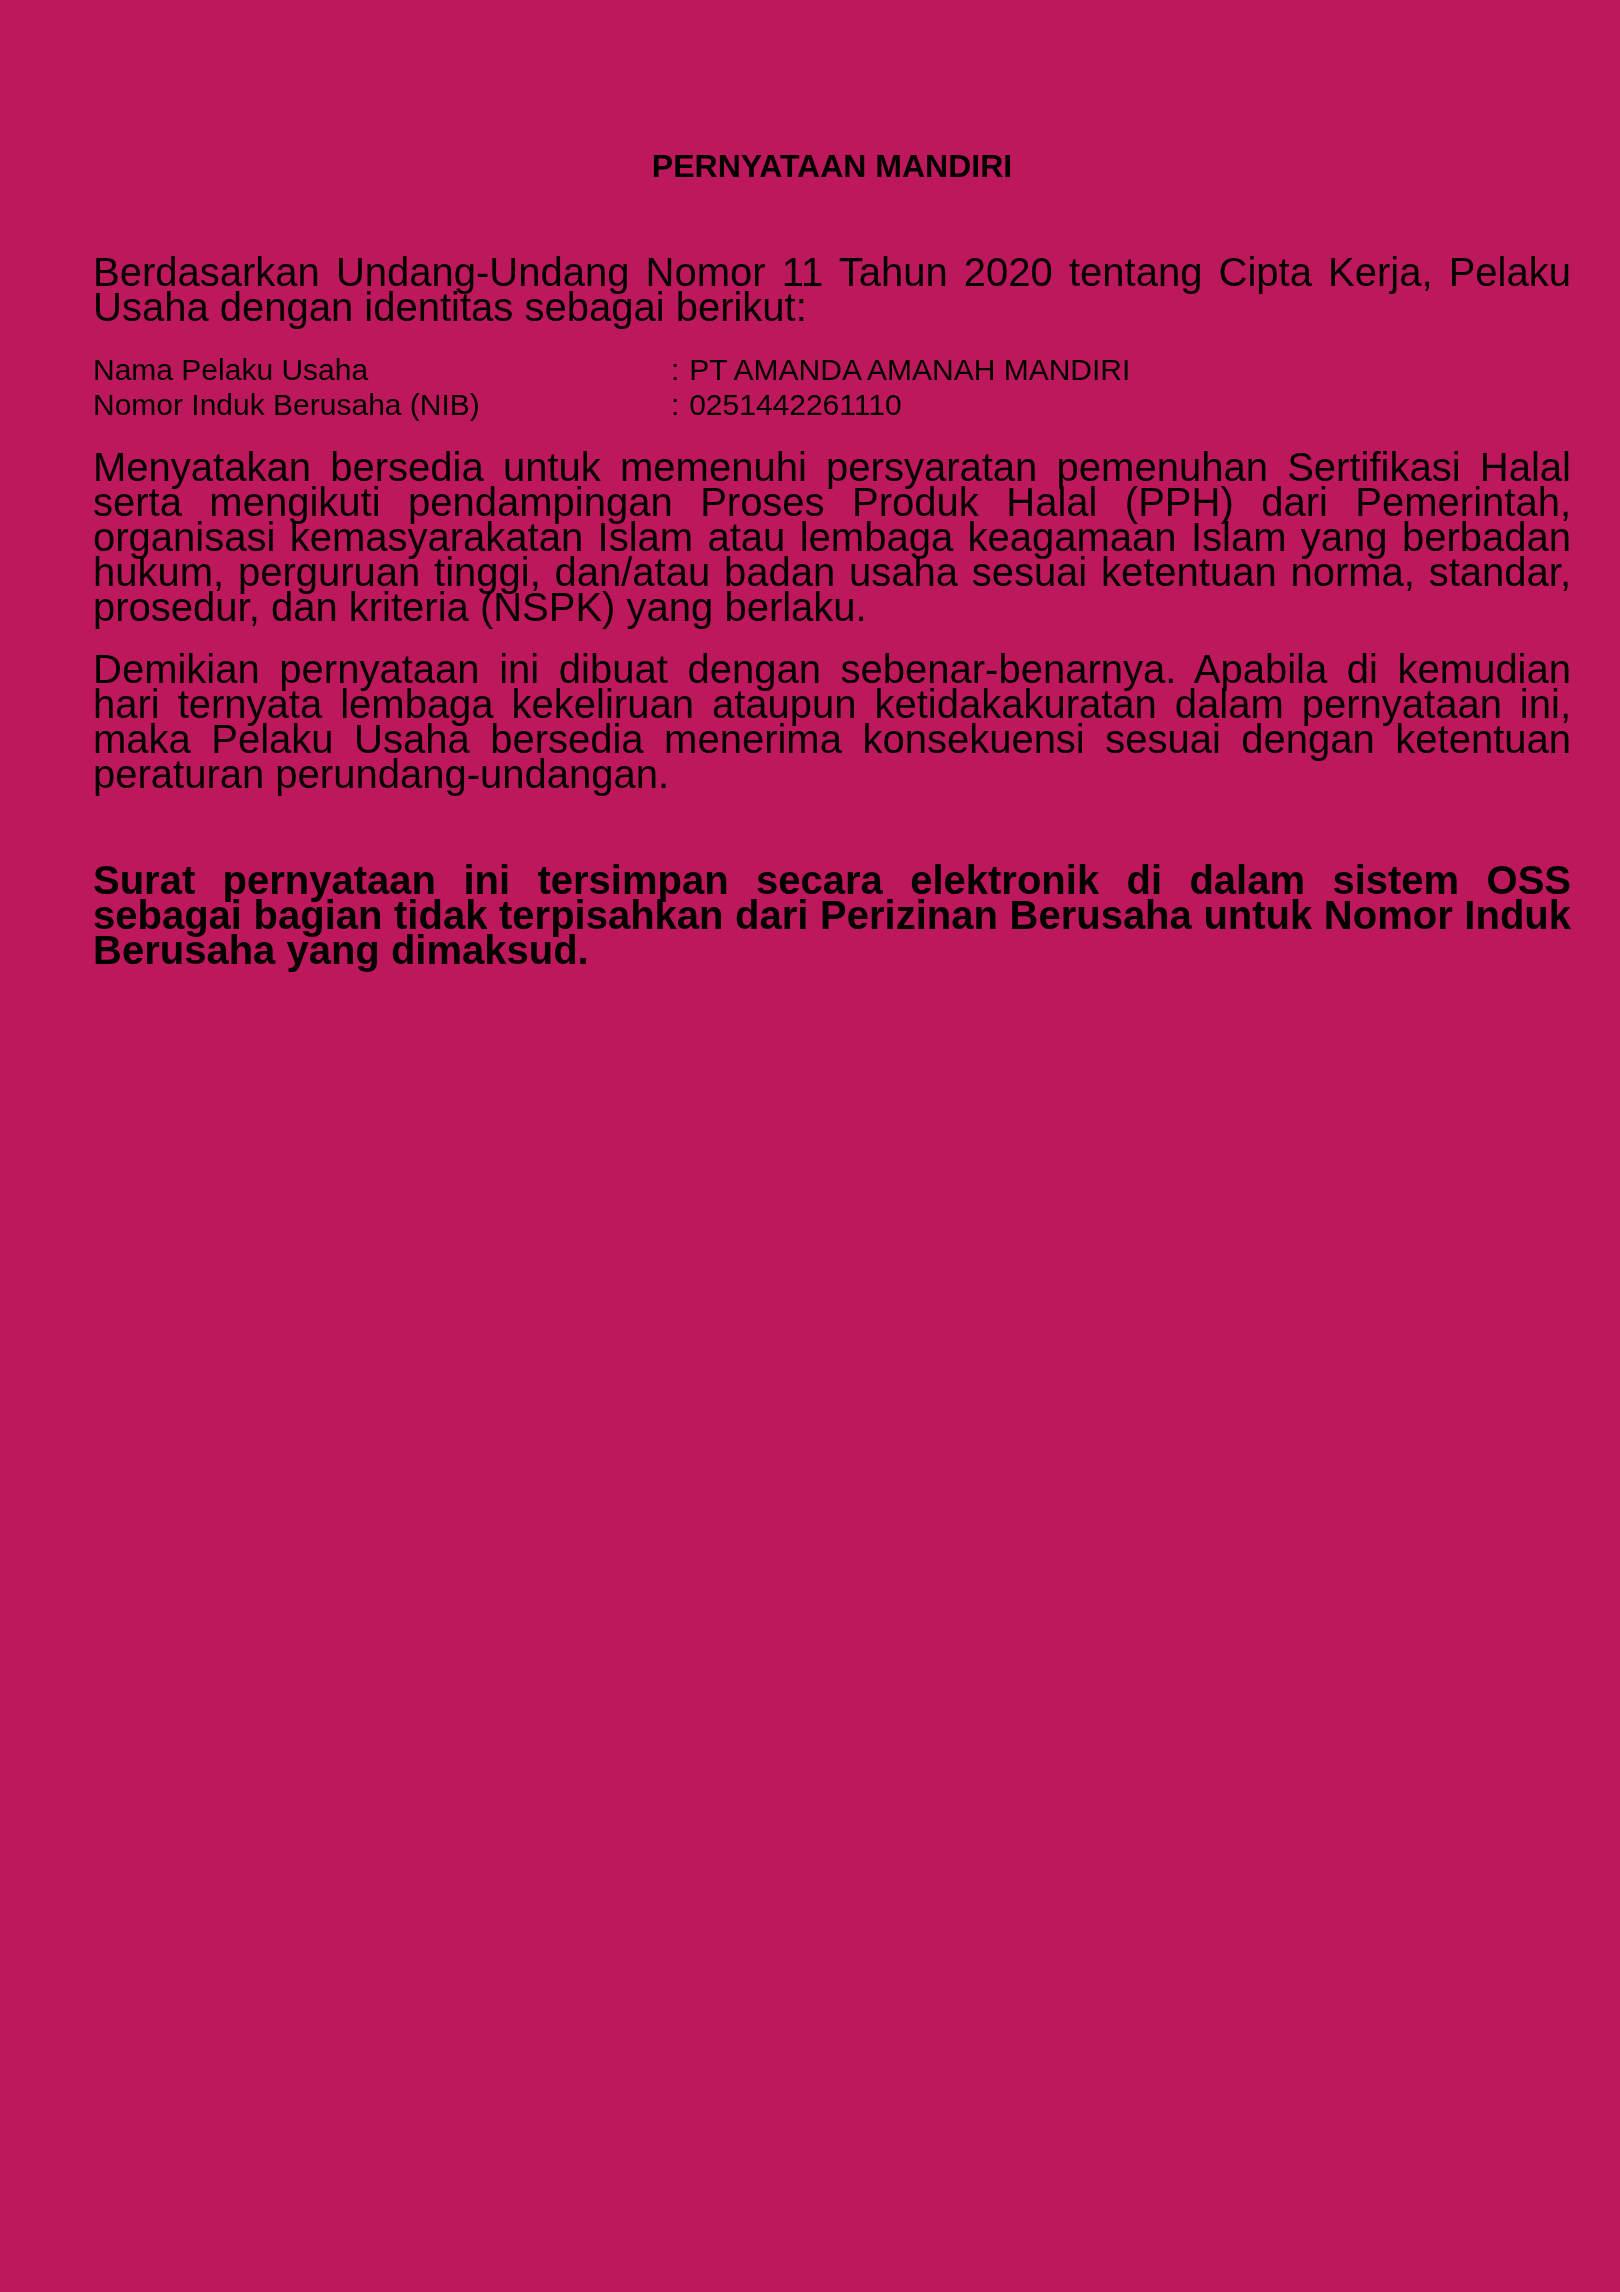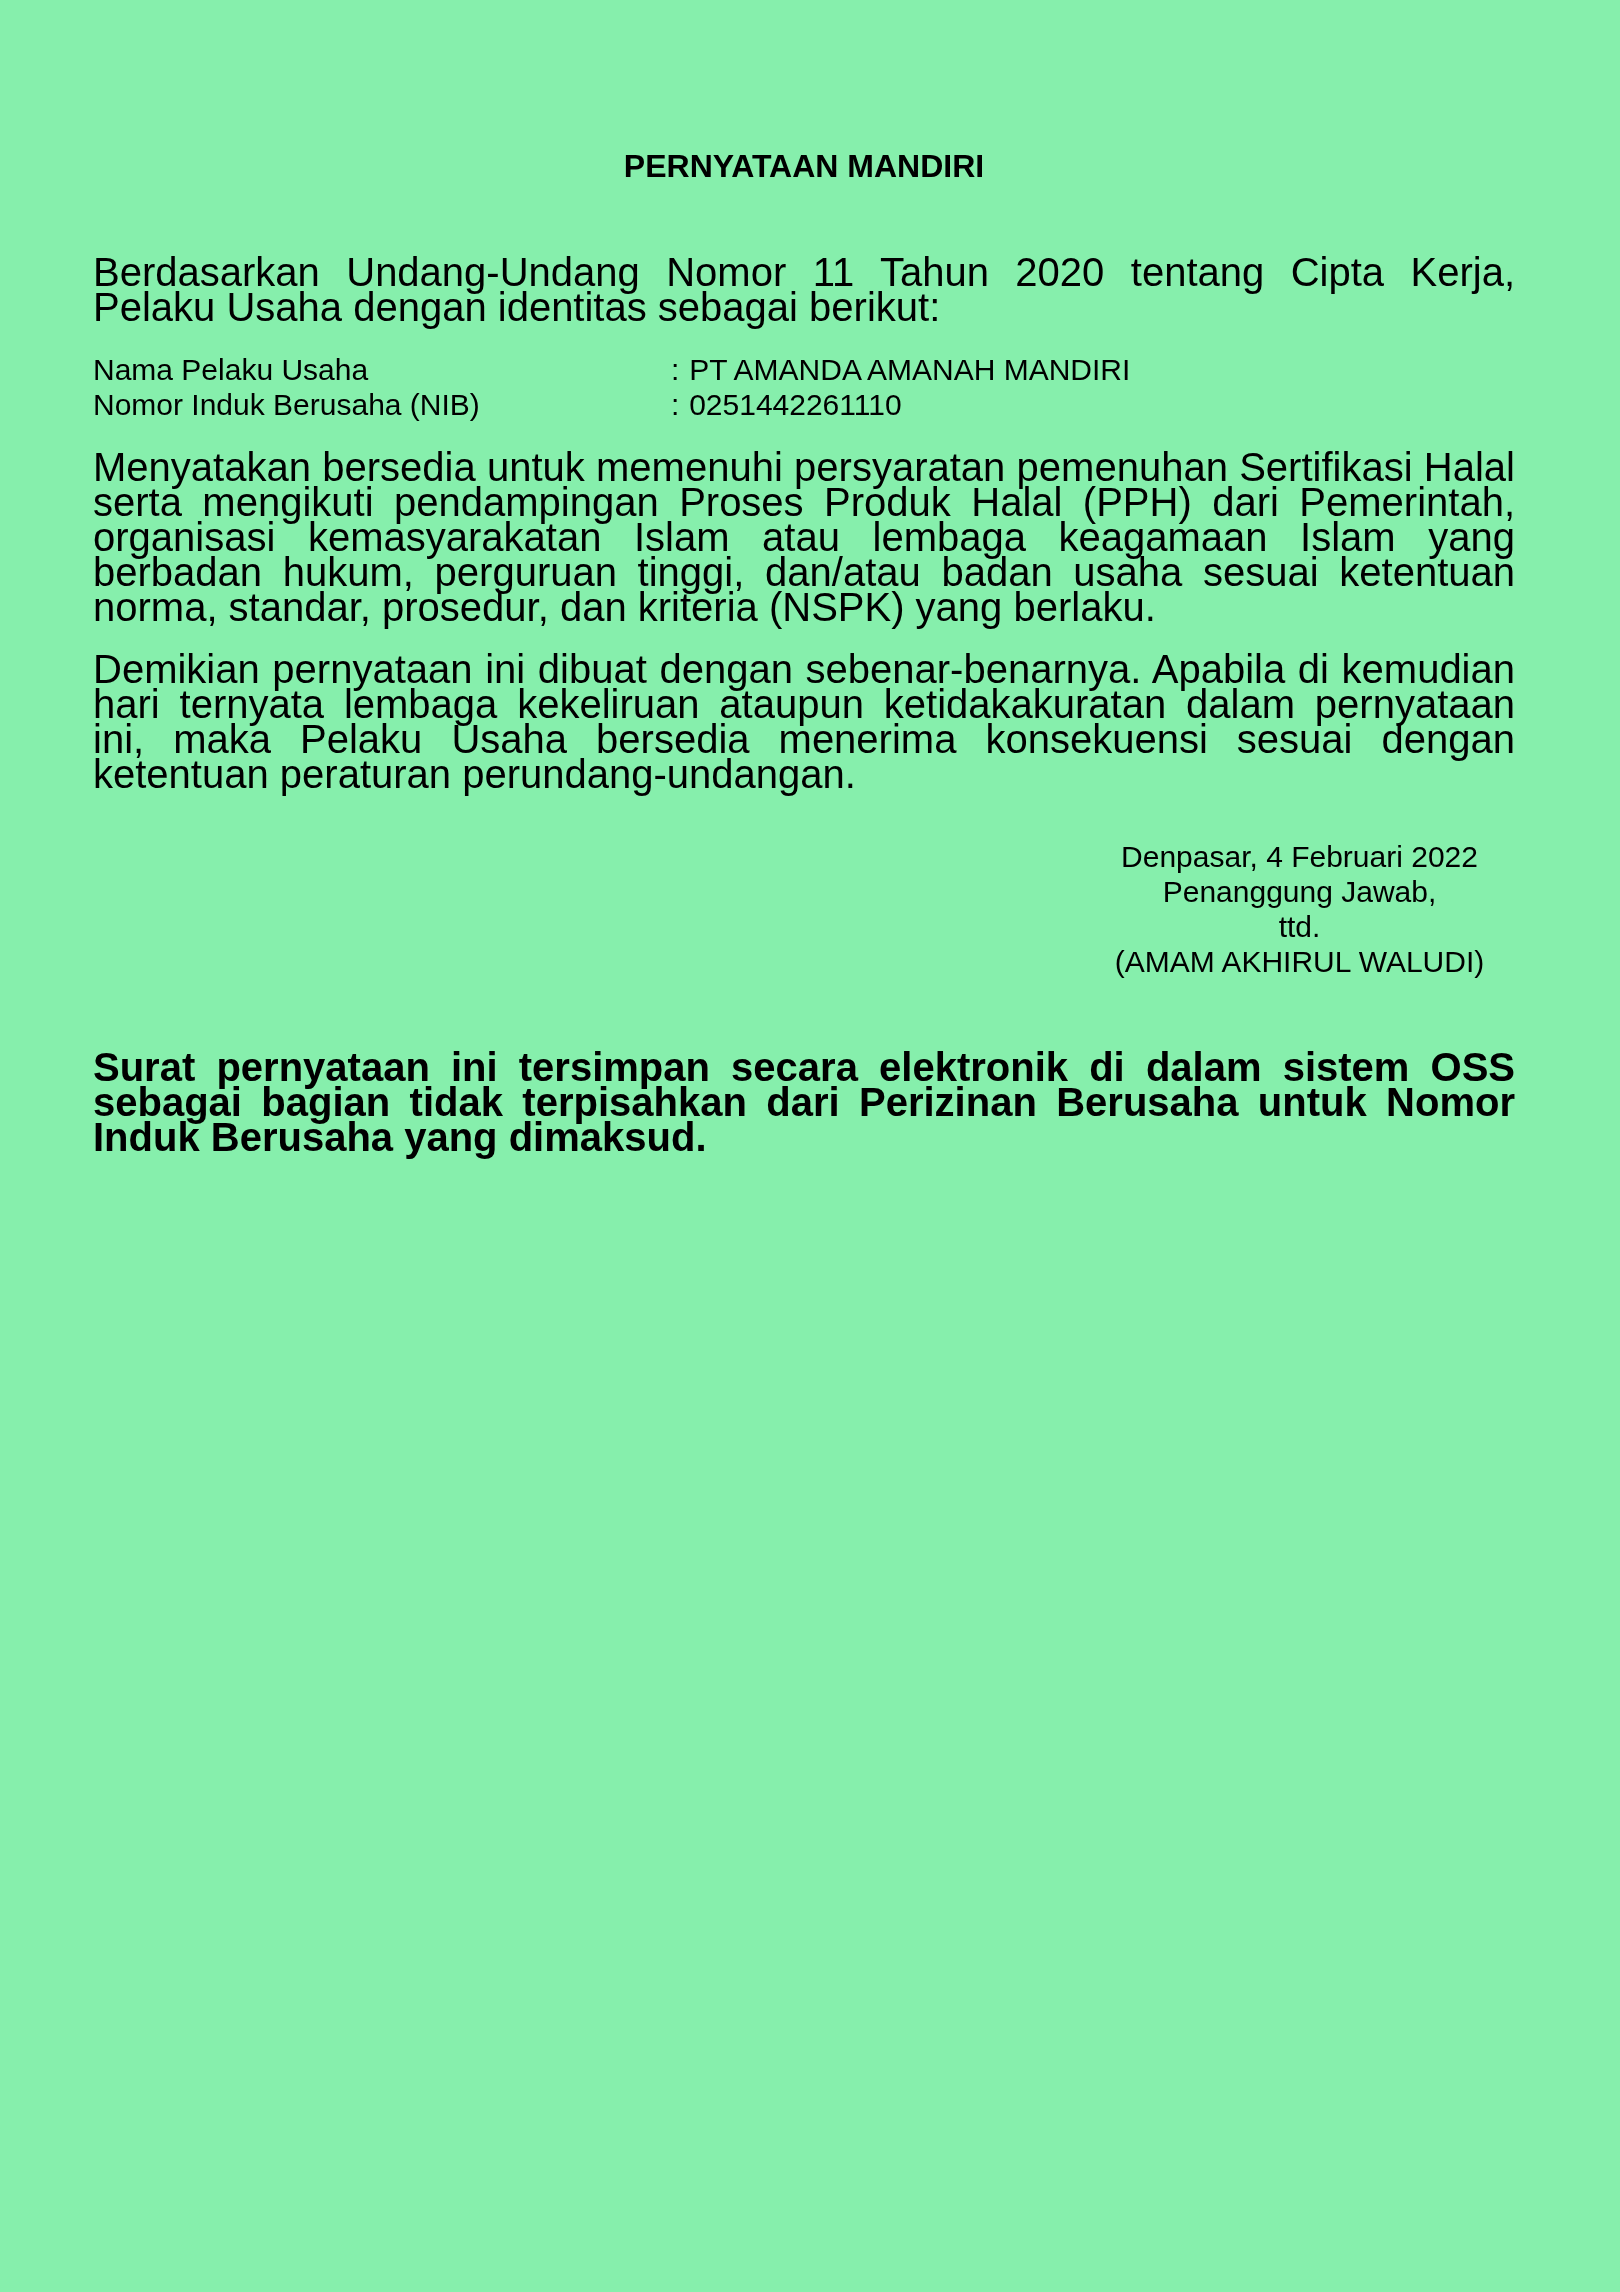--- a/index.html
+++ b/index.html
@@ -2,24 +2,24 @@
 <html><head>
 <meta charset="utf-8">
 <style>
   * { margin: 0; padding: 0; box-sizing: border-box; }
   html, body { background: #e8e8e8; }
   .page {
     position: relative;
     width: 1620px;
     height: 2293px;
     margin: 0 auto;
-    background: #86efac;
+    background: #be185d;
     color: #000000;
     font-family: "Liberation Sans", "DejaVu Sans", sans-serif;
-    padding: 147px 105px 0 93px;
+    padding: 147px 49px 0 93px;
     overflow: hidden;
   }
   .doc-title {
     text-align: center;
     font-weight: bold;
     font-size: 32px;
     line-height: 39px;
     margin-bottom: 69px;
   }
   .para {
@@ -79,23 +79,17 @@
       <span class="kv-label">Nomor Induk Berusaha (NIB)</span>
       <span class="kv-sep">:</span>
       <span class="kv-value">0251442261110</span>
     </div>
   </div>
 
   <div class="para">Menyatakan bersedia untuk memenuhi persyaratan pemenuhan Sertifikasi Halal serta mengikuti pendampingan Proses Produk Halal (PPH) dari Pemerintah, organisasi kemasyarakatan Islam atau lembaga keagamaan Islam yang berbadan hukum, perguruan tinggi, dan/atau badan usaha sesuai ketentuan norma, standar, prosedur, dan kriteria (NSPK) yang berlaku.</div>
 
   <div class="para">Demikian pernyataan ini dibuat dengan sebenar-benarnya. Apabila di kemudian hari ternyata lembaga kekeliruan ataupun ketidakakuratan dalam pernyataan ini, maka Pelaku Usaha bersedia menerima konsekuensi sesuai dengan ketentuan peraturan perundang-undangan.</div>
 
-  <div class="signature-block">
-    <div>Denpasar, 4 Februari 2022</div>
-    <div>Penanggung Jawab,</div>
-    <div>ttd.</div>
-    <div>(AMAM AKHIRUL WALUDI)</div>
-  </div>
 
   <div class="para closing-para">Surat pernyataan ini tersimpan secara elektronik di dalam sistem OSS sebagai bagian tidak terpisahkan dari Perizinan Berusaha untuk Nomor Induk Berusaha yang dimaksud.</div>
 
 </div>
 
 
 </body></html>

